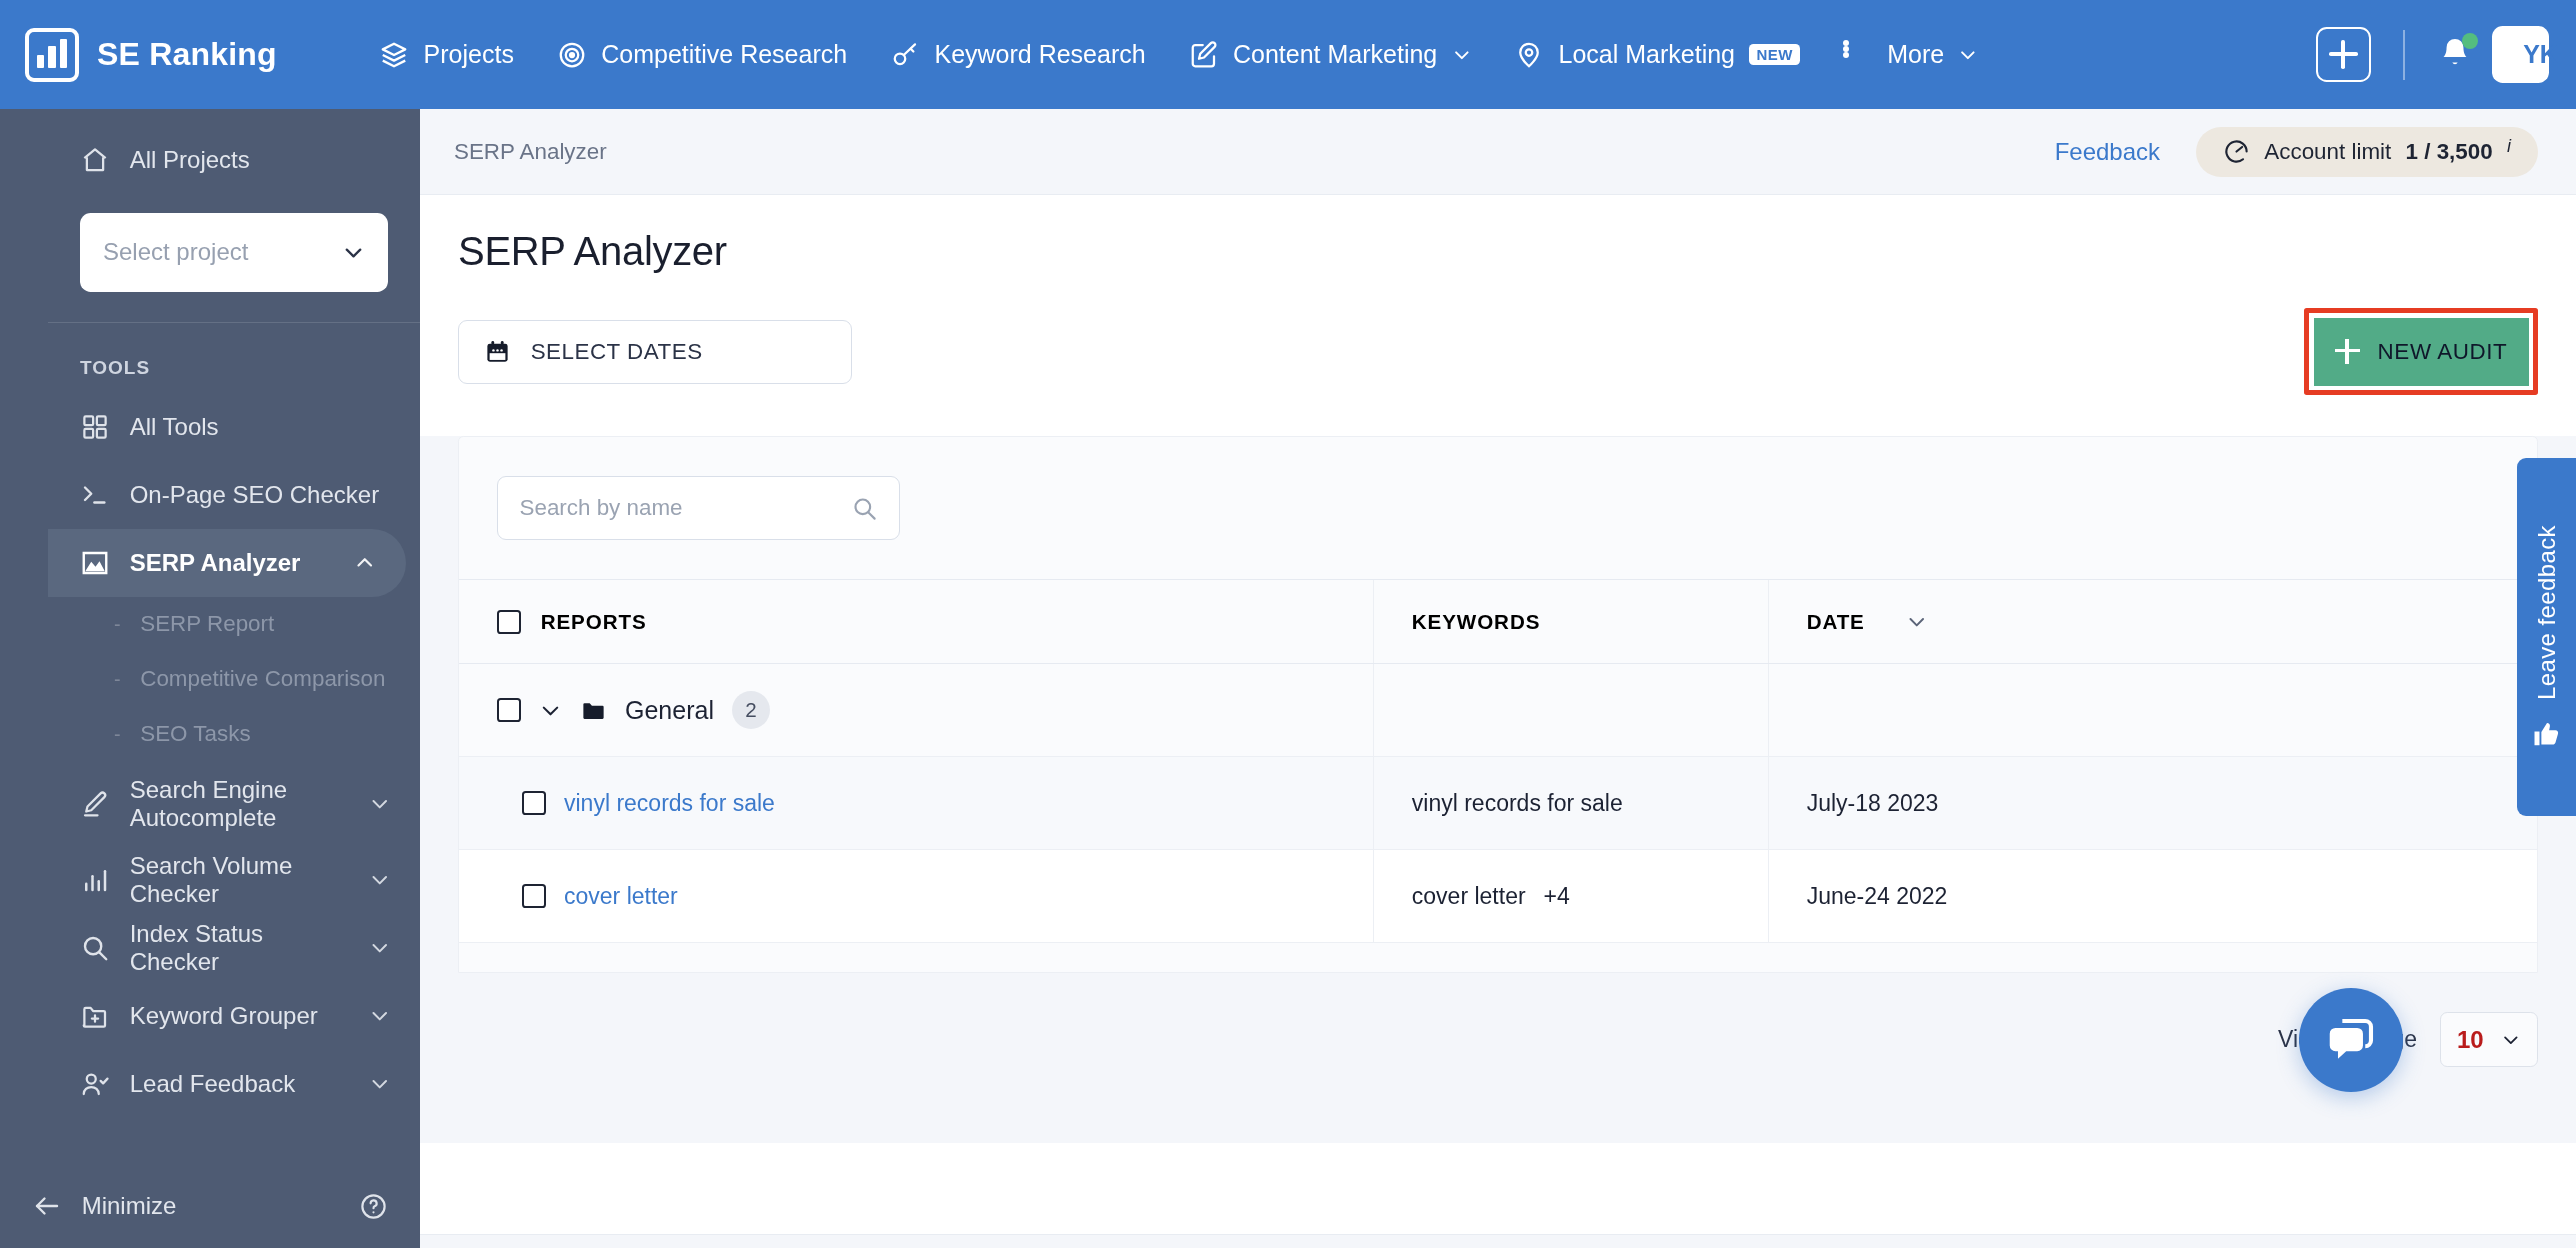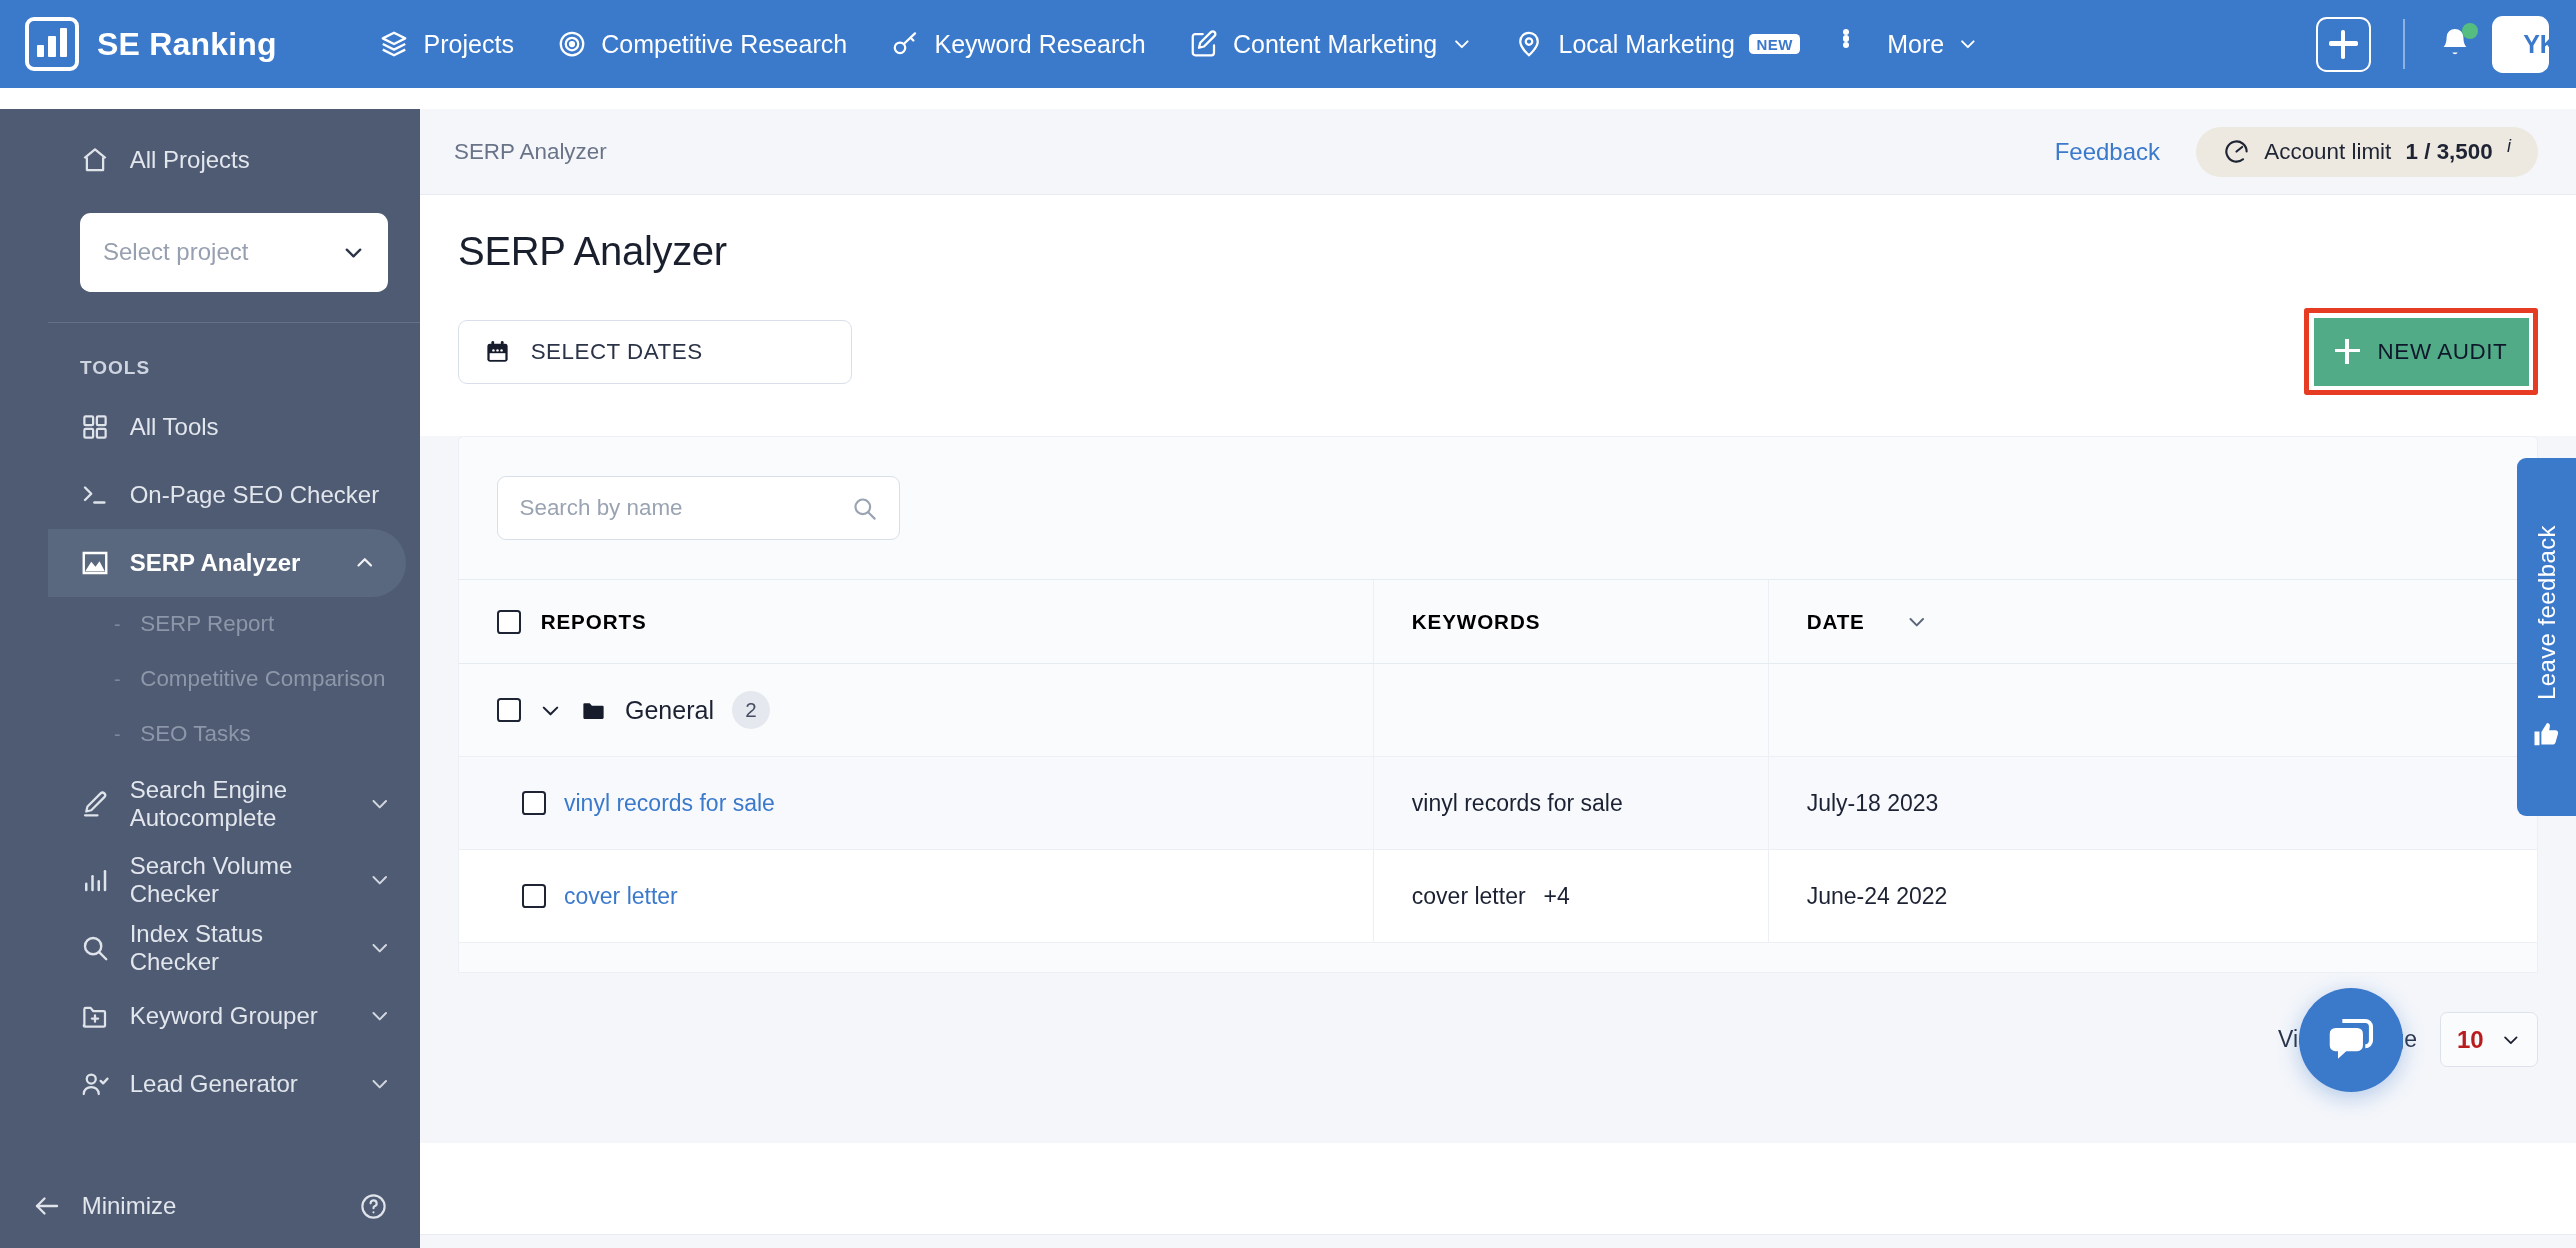--- a/index.html
+++ b/index.html
@@ -6,21 +6,21 @@
   html, body {
     width: 2576px; height: 1249px;
     font-family: "Liberation Sans", sans-serif;
     background: #ffffff;
     overflow: hidden;
   }
   body { position: relative; }
 
   
   .topnav {
-    position: absolute; top: 0; left: 0; width: 2576px; height: 88px;
+    position: absolute; top: 0; left: 0; width: 2576px; height: 109px;
     background: #3b79cb;
     display: flex; align-items: center;
   }
   .brand { display: flex; align-items: center; margin-left: 25px; }
   .brand-mark {
     width: 54px; height: 54px; border: 4.5px solid #fff; border-radius: 9px;
     display: flex; align-items: flex-end; justify-content: center; gap: 4.5px;
     padding-bottom: 9.8px;
   }
   .brand-mark i { display:block; width: 7.2px; background: #fff; border-radius: 0.9px; }
@@ -498,21 +498,21 @@
   </div>
 
   <div class="side-row">
     <span class="ico">
       <svg viewBox="0 0 24 24" fill="none" stroke="#dfe3ea" stroke-width="1.8" stroke-linecap="round" stroke-linejoin="round">
         <circle cx="9" cy="8" r="3.6"></circle>
           <path d="M3 20c0-3.4 2.7-5.6 6-5.6s6 2.2 6 5.6"></path>
           <path d="M16.5 9.5l2 2 3.5-3.8"></path>
       </svg>
     </span>
-    <span class="lbl">Lead Generator</span>
+    <span class="lbl">Lead Feedback</span>
     <span class="rchev">
       <svg viewBox="0 0 24 24" fill="none" stroke="#dfe3ea" stroke-width="2.2" stroke-linecap="round" stroke-linejoin="round">
           <path d="M5 9l7 7 7-7"></path>
         </svg>
     </span>
   </div>
 
   <div class="side-bottom">
     <span>
       <svg viewBox="0 0 24 24" width="30" height="30" fill="none" stroke="#dfe3ea" stroke-width="1.9" stroke-linecap="round" stroke-linejoin="round">

